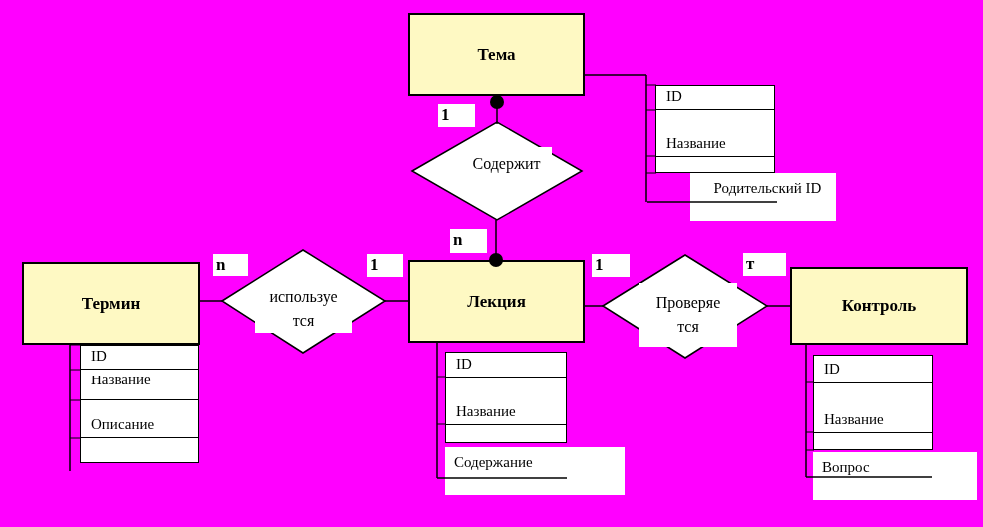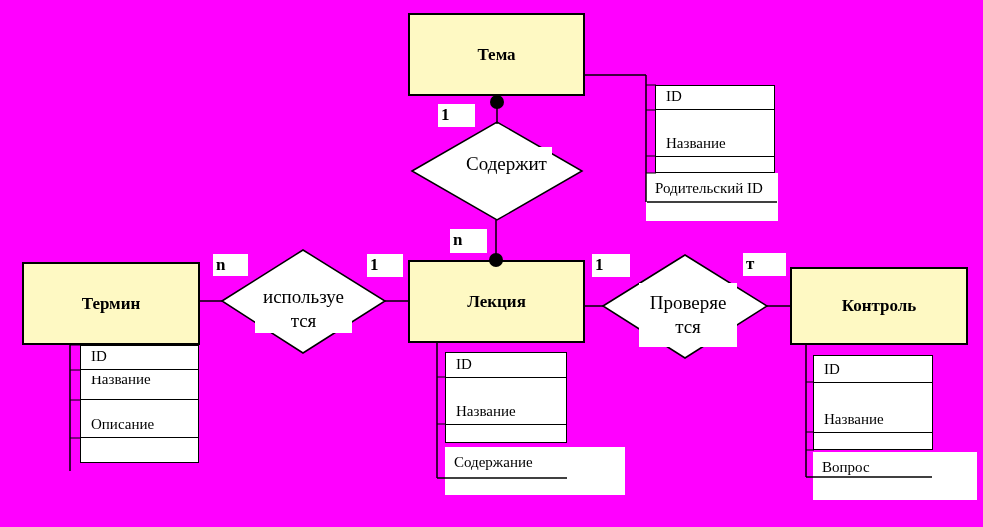--- a/index.html
+++ b/index.html
@@ -10,21 +10,21 @@
     color:#000;
   }
   svg.layer{position:absolute;left:0;top:0;width:983px;height:527px;pointer-events:none;}
   .entity{
     position:absolute;background:#fef9c3;border:2px solid #000;box-sizing:border-box;
     display:flex;align-items:center;justify-content:center;
     font-weight:bold;font-size:17px;
   }
   .dlabel{
     position:absolute;background:#fff;display:flex;flex-direction:column;
-    align-items:center;justify-content:center;font-size:19px;line-height:24px;
+    align-items:center;justify-content:center;font-size:16px;line-height:24px;
     text-align:center;
   }
   .attr-stack{
     position:absolute;background:#fff;border:1px solid #000;box-sizing:border-box;
     display:flex;flex-direction:column;
   }
   .attr-row{
     box-sizing:border-box;border-bottom:1px solid #000;
     display:flex;align-items:flex-end;
     font-size:15px;padding:0 16px 4px 10px;position:relative;
@@ -79,21 +79,21 @@
 
   <div class="attr-stack" style="left:655px;top:85px;width:120px;height:88px;">
     <div class="attr-row" style="height:24px;">
       <span>ID</span>
     </div>
     <div class="attr-row" style="height:47px;">
       <span>Название</span>
     </div>
     <div class="attr-row"></div>
   </div>
-  <div class="wide-label" style="left:646px;top:173px;width:132px;height:48px;">
+  <div class="wide-label" style="left:690px;top:173px;width:146px;height:48px;text-align:center;">
     <span>Родительский ID</span>
   </div>
 
   <div class="attr-stack" style="left:80px;top:345px;width:119px;height:118px;">
     <div class="attr-row" style="height:24px;">
       <span>ID</span>
     </div>
     <div class="attr-row" style="height:30px;">
       <span class="clip-wrap">
           <span>Название</span>

